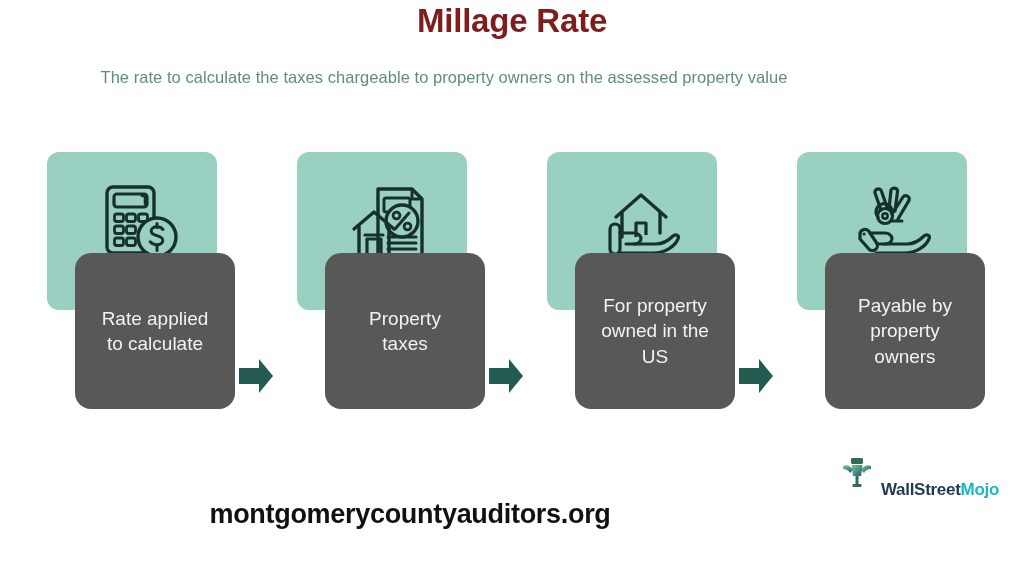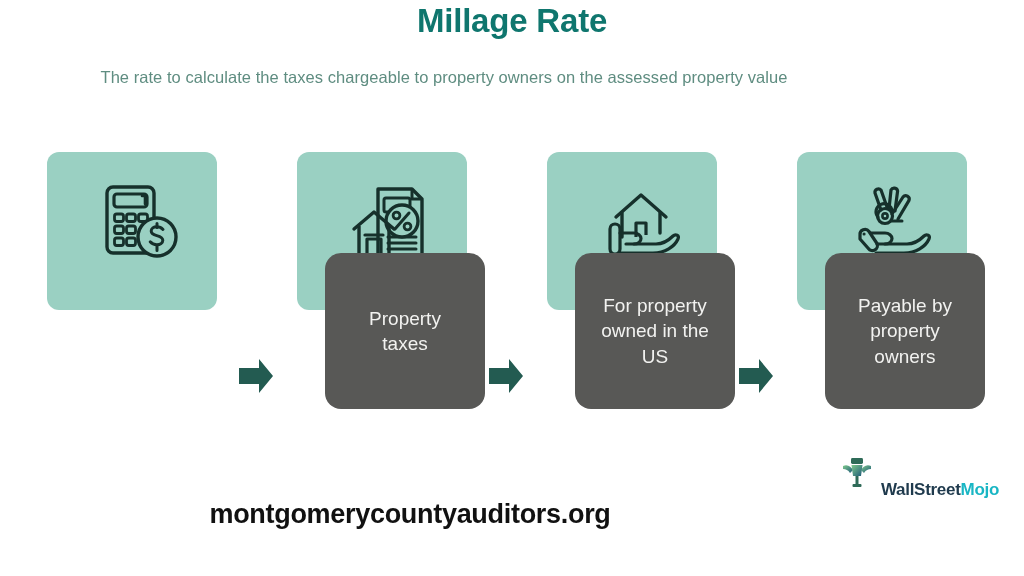--- a/index.html
+++ b/index.html
@@ -18,21 +18,21 @@
 
   
   #infographic-title {
     position: absolute;
     top: 2px;
     left: 0;
     width: 1024px;
     text-align: center;
     font-size: 33px;
     font-weight: bold;
-    color: #0f766e;
+    color: #7f1d1d;
     letter-spacing: -0.2px;
   }
   #infographic-subtitle {
     position: absolute;
     top: 68px;
     left: 0;
     width: 888px;
     text-align: center;
     font-size: 16.5px;
     color: #5f8d81;
@@ -159,20 +159,24 @@
         <rect x="28.5" y="33" width="9" height="7.5" rx="2.2" stroke="#16302b" stroke-width="2.8"></rect>
         <rect x="40.5" y="33" width="9" height="7.5" rx="2.2" stroke="#16302b" stroke-width="2.8"></rect>
         <rect x="16.5" y="45" width="9" height="7.5" rx="2.2" stroke="#16302b" stroke-width="2.8"></rect>
         <rect x="28.5" y="45" width="9" height="7.5" rx="2.2" stroke="#16302b" stroke-width="2.8"></rect>
         <rect x="16.5" y="57" width="9" height="7.5" rx="2.2" stroke="#16302b" stroke-width="2.8"></rect>
         <rect x="28.5" y="57" width="9" height="7.5" rx="2.2" stroke="#16302b" stroke-width="2.8"></rect>
         <circle cx="59" cy="56" r="19" fill="#9ad0c2" stroke="#16302b" stroke-width="3.4"></circle>
         <path d="M65 48.5c-1.6-1.8-3.8-2.7-6.2-2.7-3.2 0-5.6 1.7-5.6 4.2 0 2.6 2.1 3.7 5.6 4.6 3.6.9 6 2 6 4.7 0 2.6-2.6 4.4-6 4.4-2.6 0-5-1-6.6-2.9" stroke="#16302b" stroke-width="3" stroke-linecap="round"></path>
         <path d="M59 42.5v4M59 65v4.5" stroke="#16302b" stroke-width="3" stroke-linecap="round"></path>
       </svg>
+    </div>
+    <div class="step-card">
+      <div class="step-card-label">Rate applied
+to calculate</div>
     </div>
   </div>
 
   <div class="step step-2">
     <div class="step-icon-panel">
       <svg width="86" height="86" viewBox="0 0 86 86" fill="none">
         <path d="M30 8 H64 L74 18 V74 H30 Z" stroke="#16302b" stroke-width="3.4" stroke-linejoin="round"></path>
         <path d="M64 8 V18 H74" stroke="#16302b" stroke-width="3" stroke-linejoin="round"></path>
         <rect x="36" y="17" width="26" height="14" rx="2" stroke="#16302b" stroke-width="3"></rect>
         <path d="M40 56 H68 M40 62 H68 M40 68 H68" stroke="#16302b" stroke-width="3" stroke-linecap="round"></path>

